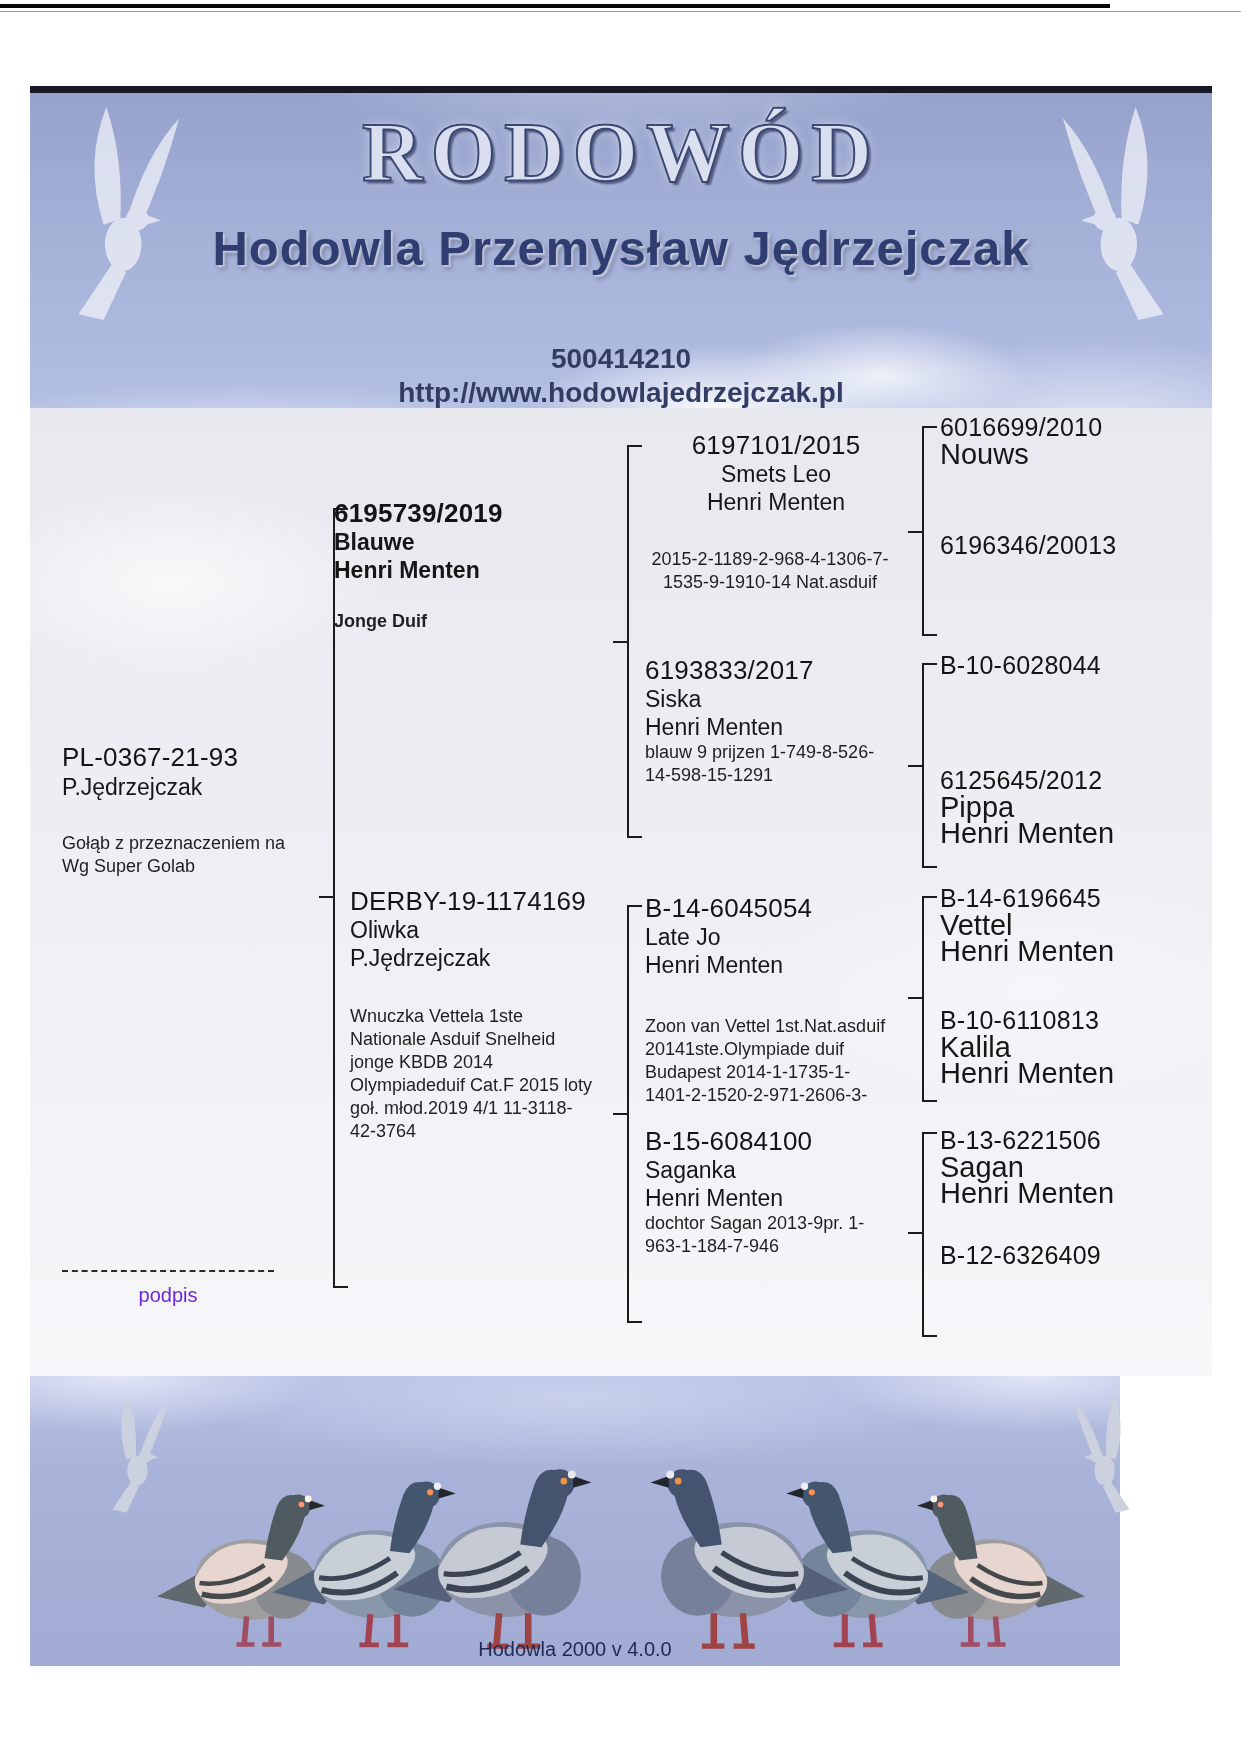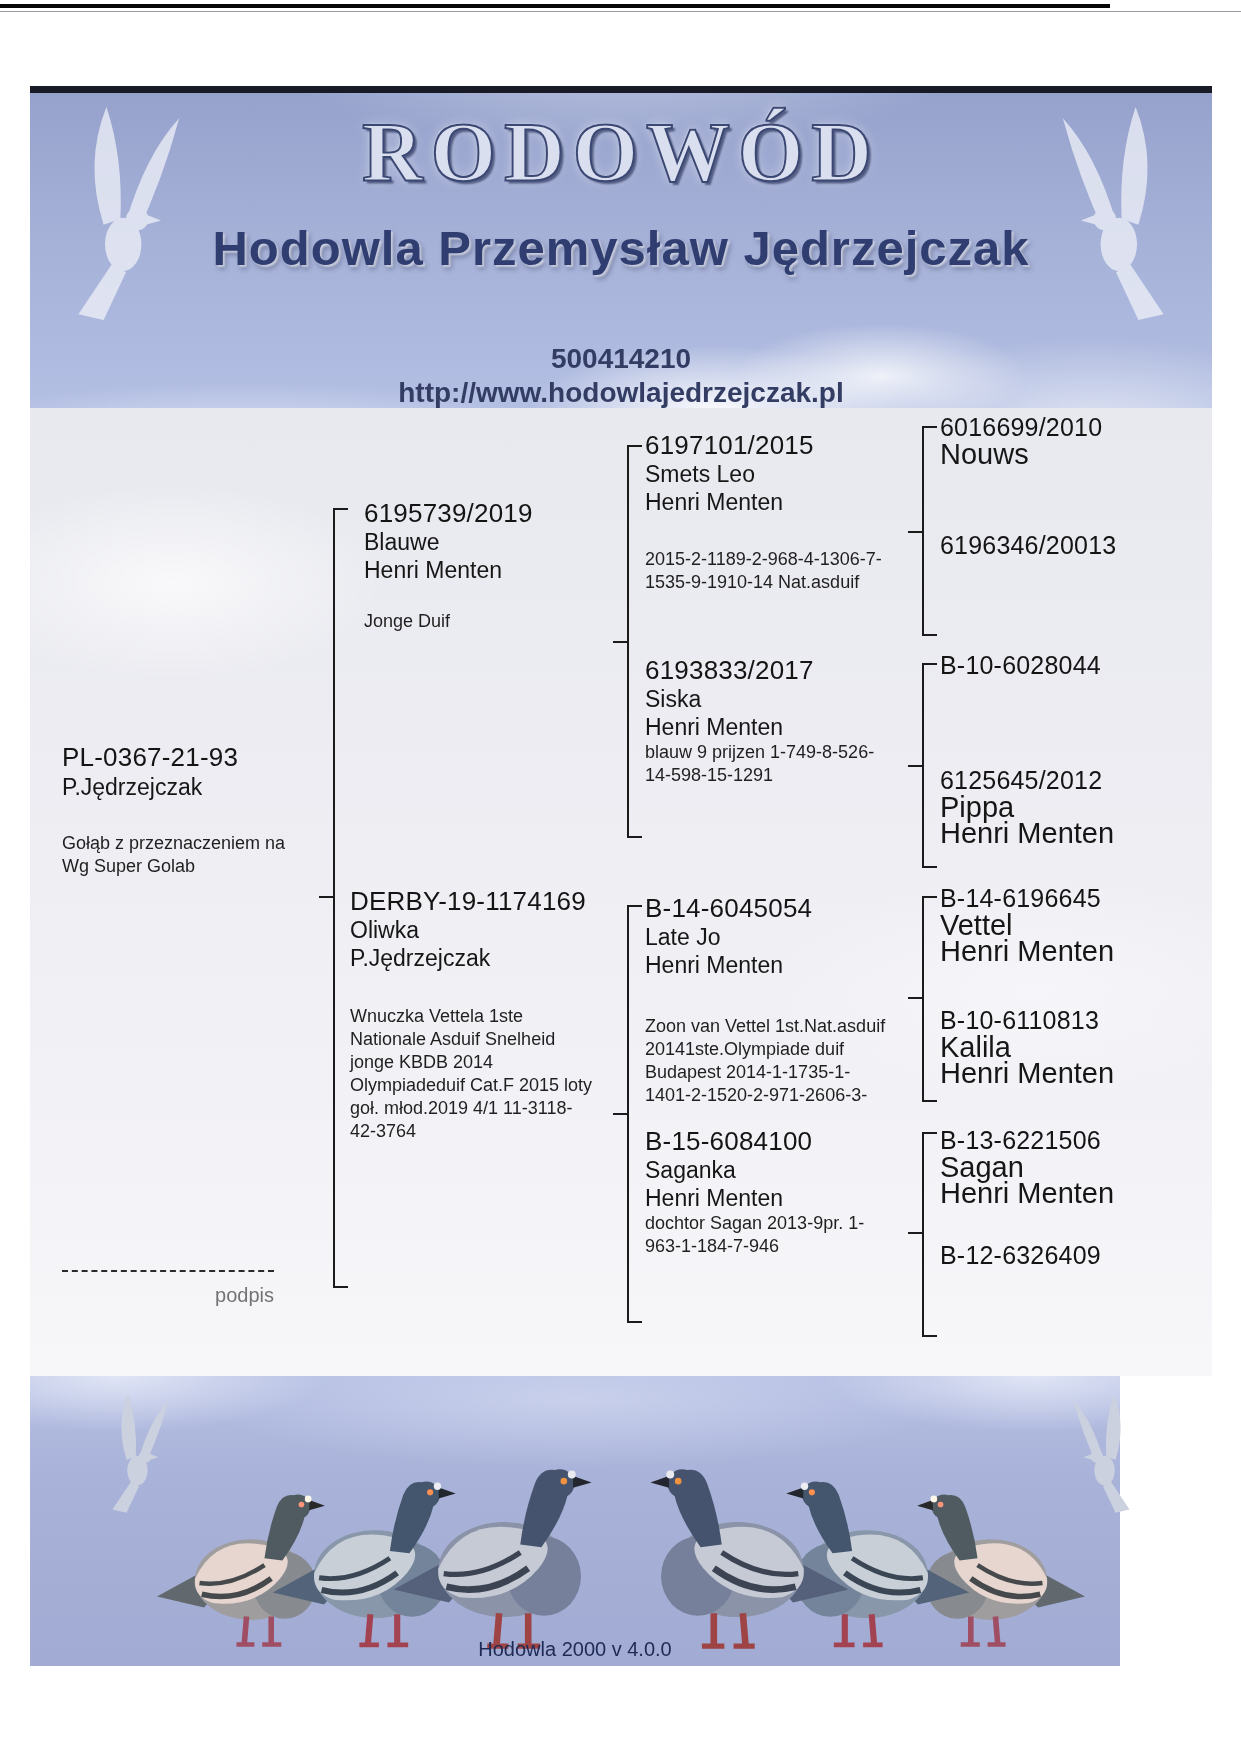--- a/index.html
+++ b/index.html
@@ -44,26 +44,26 @@
 
   .entry{position:absolute;}
   .ring{font-size:26px;line-height:30px;color:#141414;letter-spacing:.2px;}
   .pname,.owner{font-size:23px;line-height:28px;color:#161616;}
   .note{font-size:18px;line-height:23px;color:#1f1f1f;}
 
   .e-subj{left:62px;top:742px;width:272px;}
   .e-subj .owner{line-height:30px;}
   .e-subj .note{margin-top:30px;width:240px;}
 
-  .e-g2-0{left:364px;top:498px;width:260px;}
+  .e-g2-0{left:334px;top:498px;width:260px;font-weight:bold;}
   .e-g2-0 .note{margin-top:26px;}
   .e-g2-1{left:350px;top:886px;width:252px;}
   .e-g2-1 .note{margin-top:33px;width:248px;}
 
-  .e-g3-0{left:645px;top:430px;width:262px;}
+  .e-g3-0{left:645px;top:430px;width:262px;text-align:center;}
   .e-g3-0 .note{margin-top:32px;width:250px;}
   .e-g3-1{left:645px;top:655px;width:262px;}
   .e-g3-1 .note{width:250px;}
   .e-g3-2{left:645px;top:893px;width:264px;}
   .e-g3-2 .note{margin-top:36px;width:250px;}
   .e-g3-3{left:645px;top:1126px;width:262px;}
   .e-g3-3 .note{width:250px;}
 
   .g4 .ring{font-size:25px;line-height:28px;}
   .g4 .pname,.g4 .owner{font-size:29px;line-height:26px;}
@@ -84,22 +84,22 @@
   .br-2 {left:333px;top:508px;height:780px;} .br-2  .tick{top:388px;}
   .br-3a{left:627px;top:445px;height:393px;} .br-3a .tick{top:196px;}
   .br-3b{left:627px;top:905px;height:418px;} .br-3b .tick{top:208px;}
   .br-4a{left:922px;top:426px;height:210px;} .br-4a .tick{top:105px;}
   .br-4b{left:922px;top:663px;height:205px;} .br-4b .tick{top:102px;}
   .br-4c{left:922px;top:896px;height:206px;} .br-4c .tick{top:101px;}
   .br-4d{left:922px;top:1132px;height:205px;} .br-4d .tick{top:100px;}
 
   
   .sig-line{position:absolute;left:62px;top:1270px;width:212px;border-top:2px dashed #2a2a2a;}
-  .sig-label{position:absolute;left:62px;top:1284px;width:212px;text-align:right;
-    font-size:20px;color:#737373;}
+  .sig-label{position:absolute;left:62px;top:1284px;width:212px;text-align:center;
+    font-size:20px;color:#6d28d9;}
 
   
   .band{position:absolute;left:30px;top:1376px;width:1090px;height:290px;
     background:
       radial-gradient(ellipse 300px 80px at 8% 0%, rgba(235,239,250,.8), rgba(255,255,255,0) 70%),
       radial-gradient(ellipse 300px 80px at 92% 0%, rgba(235,239,250,.8), rgba(255,255,255,0) 70%),
       radial-gradient(ellipse 500px 90px at 50% 8%, rgba(214,221,242,.6), rgba(255,255,255,0) 75%),
       linear-gradient(180deg,#b5bfe3 0%,#a9b3d9 35%,#a1abd3 100%);}
   .band svg.flock{position:absolute;left:0;top:0;}
   .band-footer{position:absolute;left:0;right:0;bottom:5px;text-align:center;

